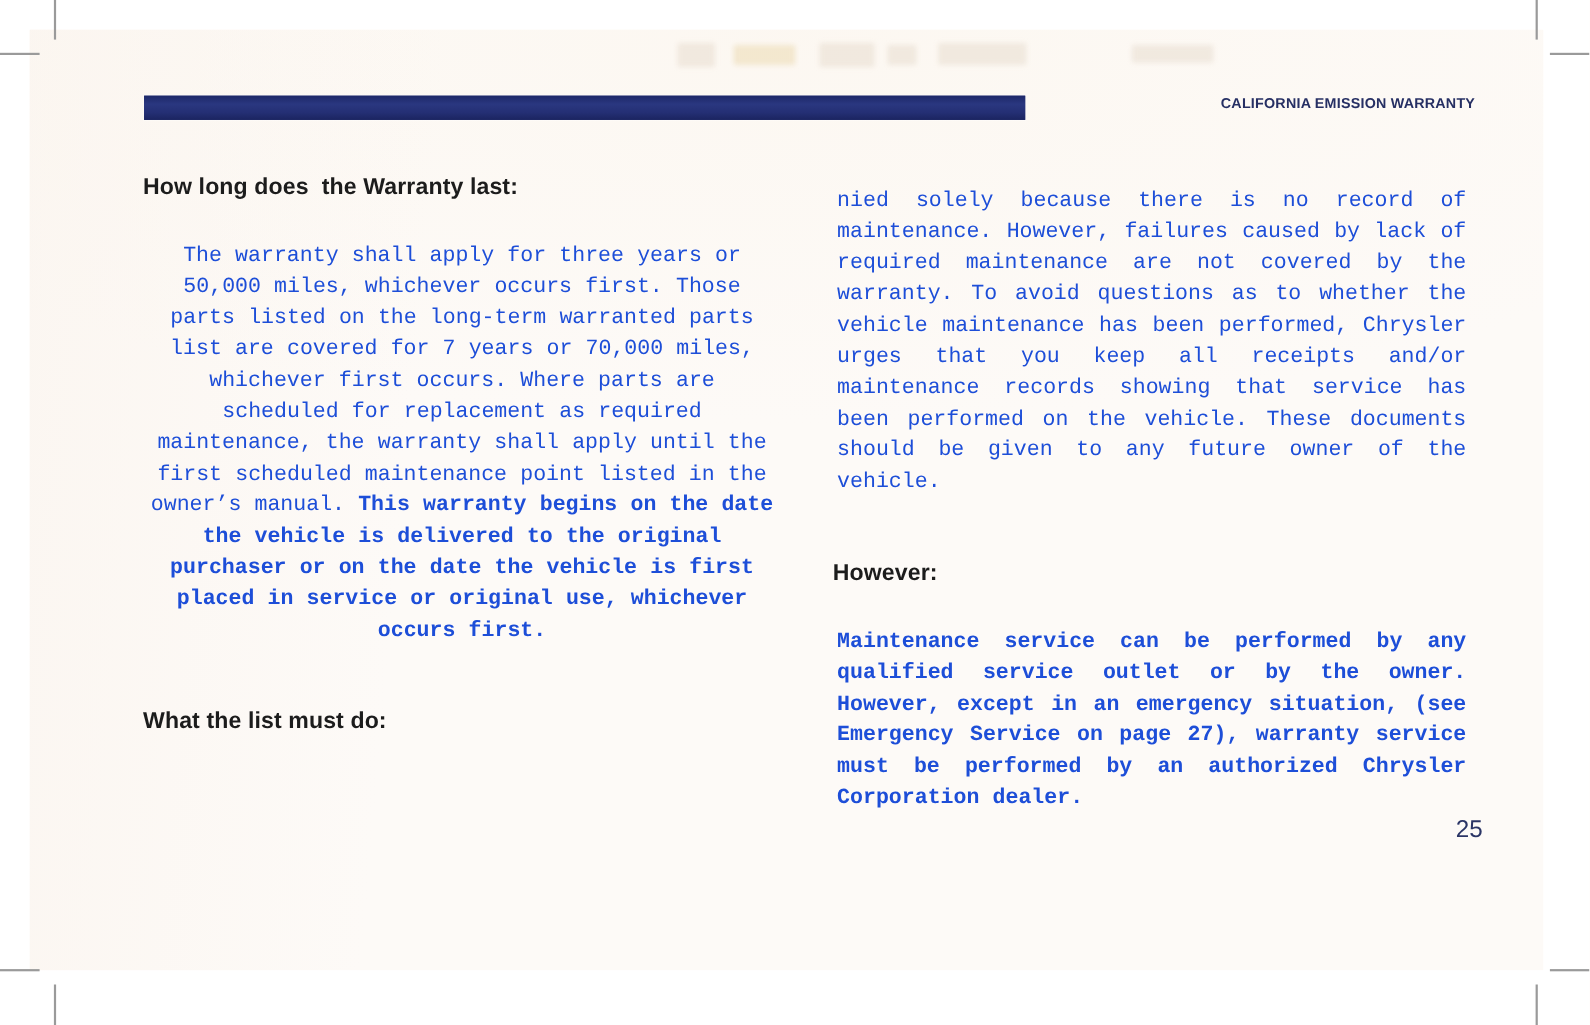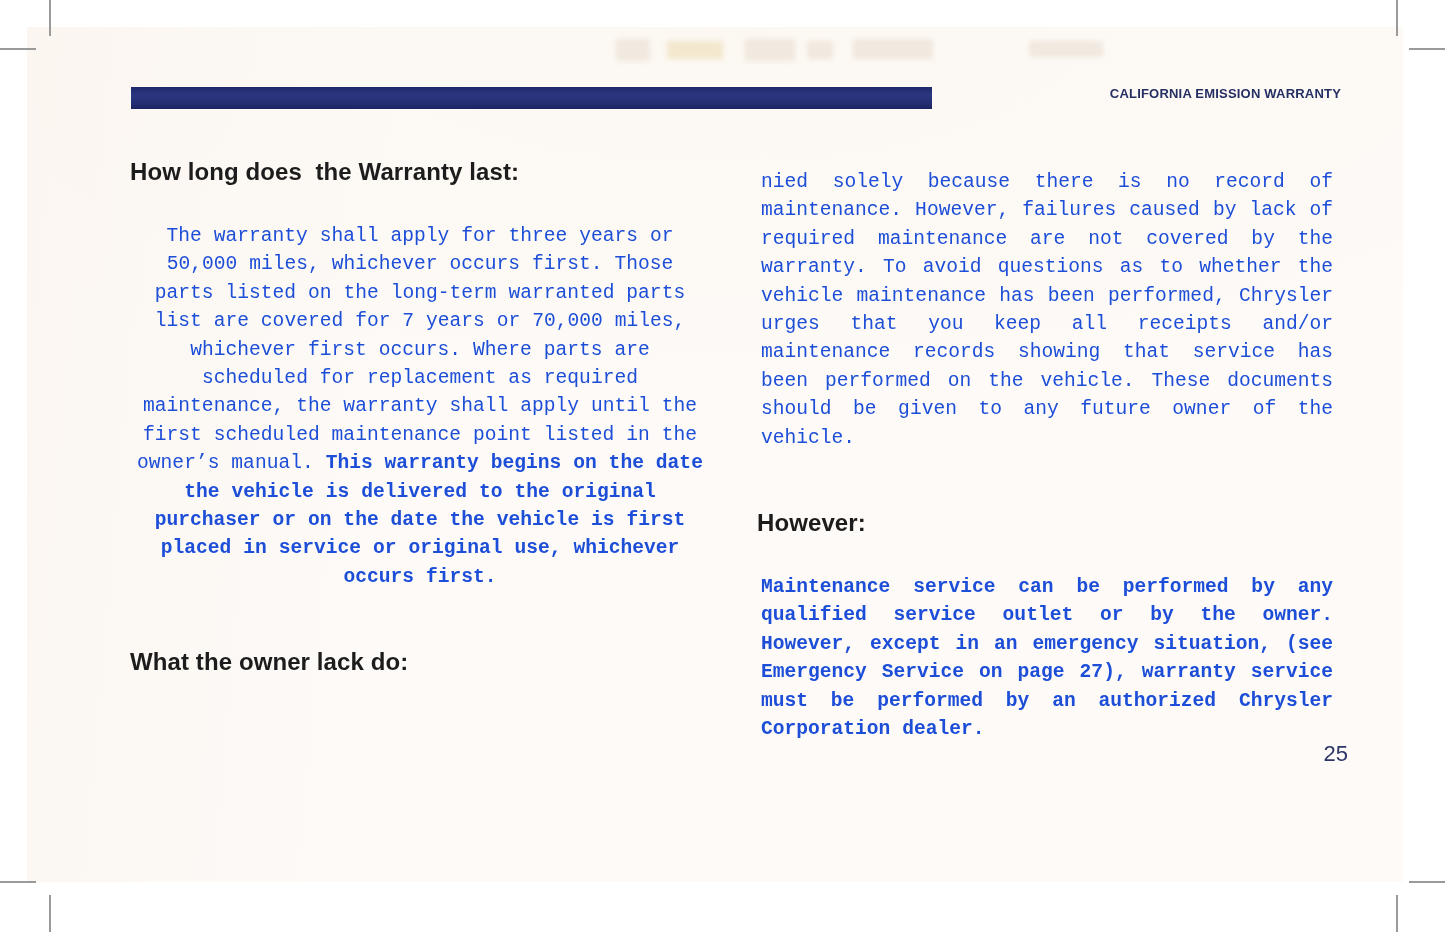--- a/index.html
+++ b/index.html
@@ -83,21 +83,21 @@
     top: 158px;
     width: 580px;
   }
   #col-left  { left: 130px; }
   #col-right { left: 757px; top: 164px; }
 
   h2.sec-head {
     margin: 0;
     font-family: "Liberation Sans", sans-serif;
     font-weight: bold;
-    font-size: 24px;
+    font-size: 21px;
     color: #1c1c1c;
     letter-spacing: .1px;
     white-space: pre;
   }
 
   p.body {
     margin: 4px;
     font-family: Liberation Mono, monospace;
     font-size: 19.6px;
     line-height: 28.4px;
@@ -152,21 +152,21 @@
 <div class="column" id="col-left">
 
   <h2 class="sec-head">How long does  the Warranty last:</h2>
 
   <div class="sp-head-to-body"></div>
 
   <p class="body ragged"><span>The warranty shall apply for three years or 50,000 miles, whichever occurs first.  Those parts listed on the long-term warranted parts list are covered for 7 years or 70,000 miles, whichever first occurs.  Where parts are scheduled for replacement as required maintenance, the warranty shall apply until the first scheduled maintenance point listed in the owner’s manual.  </span><span class="b">This warranty begins on the date the vehicle is delivered to the original purchaser or on the date the vehicle is first placed in service or original use, whichever occurs first.</span></p>
 
   <div class="sp-body-to-head"></div>
 
-  <h2 class="sec-head">What the owner lack do:</h2>
+  <h2 class="sec-head">What the list must do:</h2>
 
   <div class="sp-head-to-body"></div>
 
 </div>
 
 <div class="column" id="col-right">
 
   <p class="body justified">nied solely because there is no record of maintenance. However, failures caused by lack of required maintenance are not covered by the warranty. To avoid questions as to whether the vehicle maintenance has been performed, Chrysler urges that you keep all receipts and/or maintenance records showing that service has been performed on the vehicle.  These documents should be given to any future owner of the vehicle.</p>
 
   <div class="sp-body-to-head"></div>

